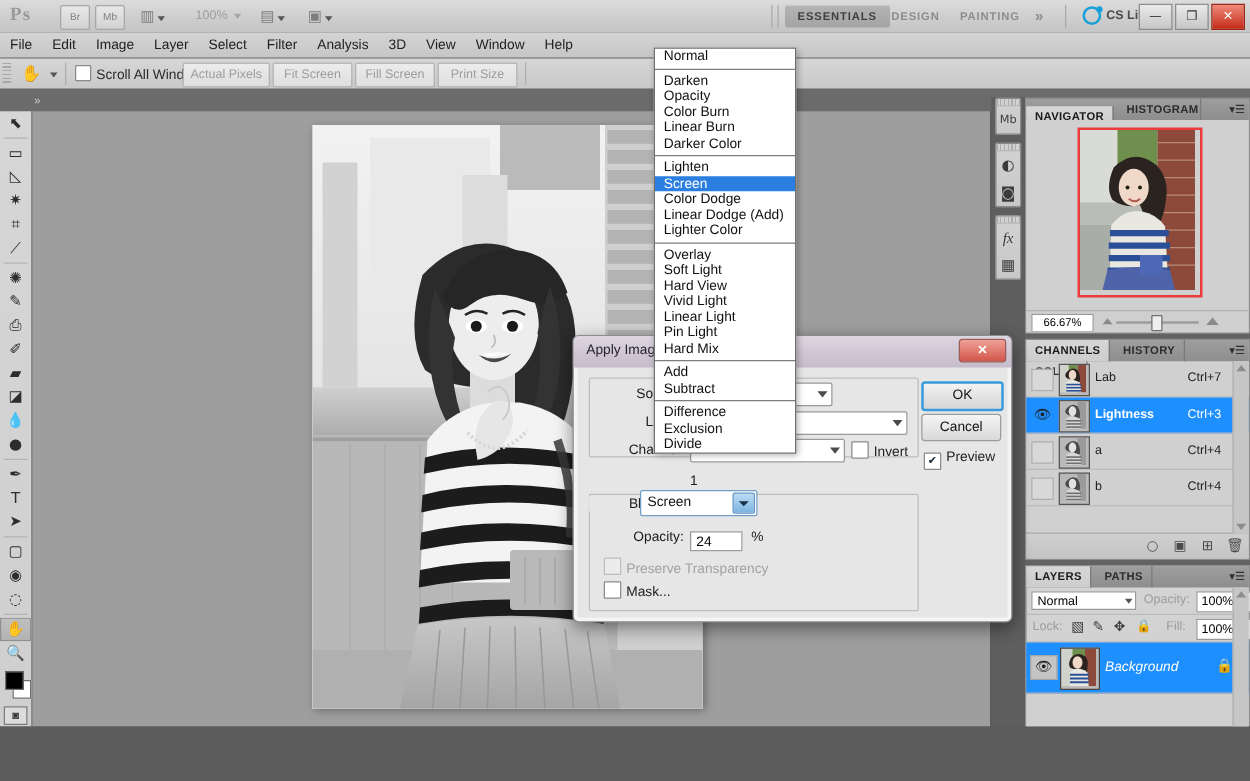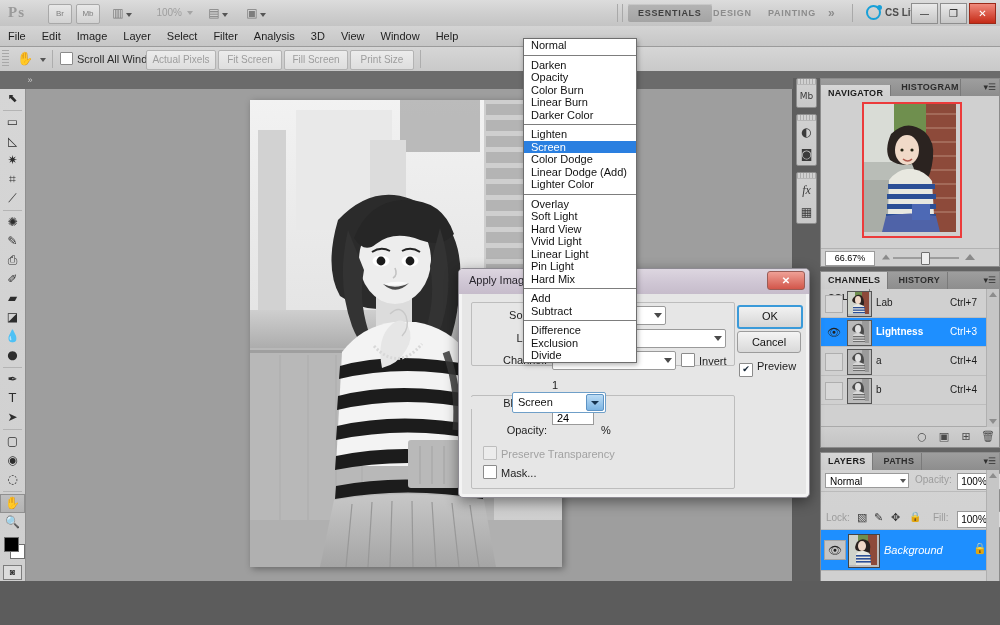--- a/index.html
+++ b/index.html
@@ -131,21 +131,21 @@
   .panfoot{height:20px;background:linear-gradient(180deg,#cfcfcf,#c4c4c4);border-top:1px solid #aaa;text-align:right;}
   .panfoot i{display:inline-block;width:22px;height:20px;line-height:20px;text-align:center;font-size:11px;font-style:normal;color:#4a4a4a;font-family:"DejaVu Sans",sans-serif;}
 
   
   .lyopt{height:21px;position:relative;border-bottom:1px solid #bbb;}
   .lyblend{position:absolute;left:4px;top:3px;width:84px;height:15px;background:#fff;border:1px solid #9a9a9a;font-size:10px;line-height:15px;padding-left:4px;box-sizing:border-box;}
   .lyblend .dd{position:absolute;right:2px;top:5px;}
   .lylabel{position:absolute;top:4px;font-size:10px;color:#9c9c9c;}
   .lynum{position:absolute;top:3px;height:15px;width:32px;background:#fff;border:1px solid #9a9a9a;font-size:10px;line-height:15px;text-align:center;}
   .lyspin{position:absolute;top:3px;width:11px;height:15px;border:1px solid #9a9a9a;background:#dcdcdc;font-size:8px;line-height:14px;text-align:center;color:#555;}
-  .lylock{height:21px;position:relative;border-bottom:1px solid #bbb;margin-top:16px;}
+  .lylock{height:21px;position:relative;border-bottom:1px solid #bbb;}
   .lyrow{height:40px;position:relative;background:#1e8fff;border-bottom:1px solid #b5b5b5;}
   .lyeye{position:absolute;left:3px;top:10px;width:20px;height:18px;background:#c5c5c5;border:1px solid #a5a5a5;text-align:center;line-height:18px;font-size:11px;color:#222;}
   .lythumb{position:absolute;left:27px;top:4px;width:30px;height:32px;border:1px solid #444;overflow:hidden;background:#bbb;}
   .lyname{position:absolute;left:63px;top:0;height:40px;line-height:40px;font-size:11px;font-style:italic;color:#fff;}
   .lylockicon{position:absolute;right:12px;top:12px;font-size:11px;color:#111;}
   .lyempty{height:112px;background:#d0d0d0;}
   .scrollstrip{position:absolute;right:0;top:17px;width:12px;bottom:20px;background:#c6c6c6;border-left:1px solid #b0b0b0;}
   .scrollstrip .sa{position:absolute;left:2px;width:0;height:0;border-left:4px solid transparent;border-right:4px solid transparent;}
   .scrollstrip .up{top:3px;border-bottom:5px solid #8d8d8d;}
   .scrollstrip .dn{bottom:3px;border-top:5px solid #8d8d8d;}
@@ -690,21 +690,21 @@
       <span class="b"></span><span>Invert</span>
     </span>
 
     <span class="dl" style="left:12px;top:126px;width:76px;">Target:</span>
     <span class="dl" style="left:93px;top:110px;width:20px;text-align:left;">1</span>
 
     <div class="fieldset" style="left:12px;top:126px;width:262px;height:92px;"></div>
     <span class="dl" style="left:12px;top:128px;width:76px;background:#e6e6e6;padding:0 2px;">Blending:</span>
 
     <span class="dl" style="left:12px;top:155px;width:76px;">Opacity:</span>
-    <div class="dnum" style="left:93px;top:140px;">24</div>
+    <div class="dnum" style="left:93px;top:156px;">24</div>
     <span class="dl" style="left:142px;top:155px;width:14px;text-align:left;">%</span>
 
     <span class="dchk dim" style="left:24px;top:177px;">
       <span class="b"></span><span>Preserve Transparency</span>
     </span>
     <span class="dchk" style="left:24px;top:196px;">
       <span class="b"></span><span>Mask...</span>
     </span>
 
     <div class="dbtn primary" style="left:278px;top:36px;">OK</div>

